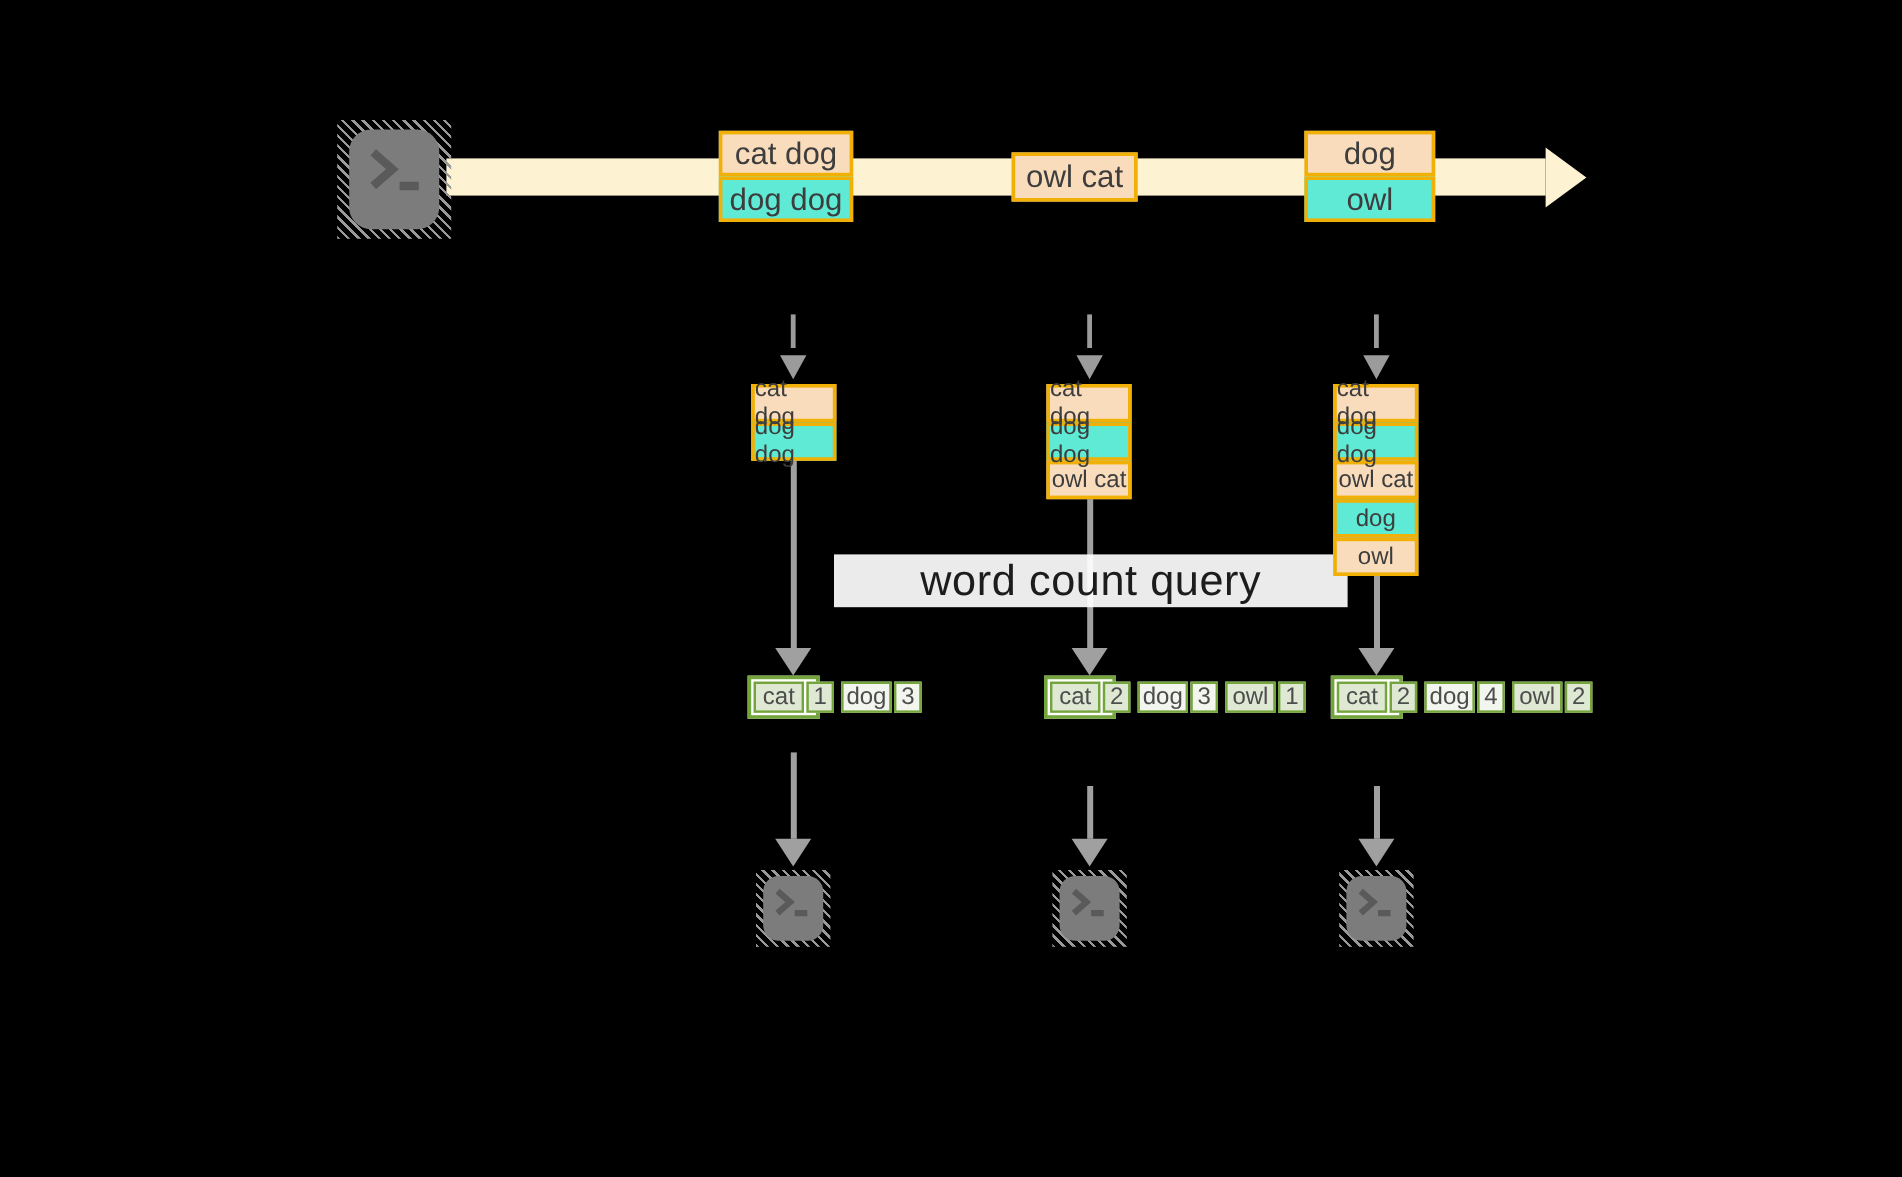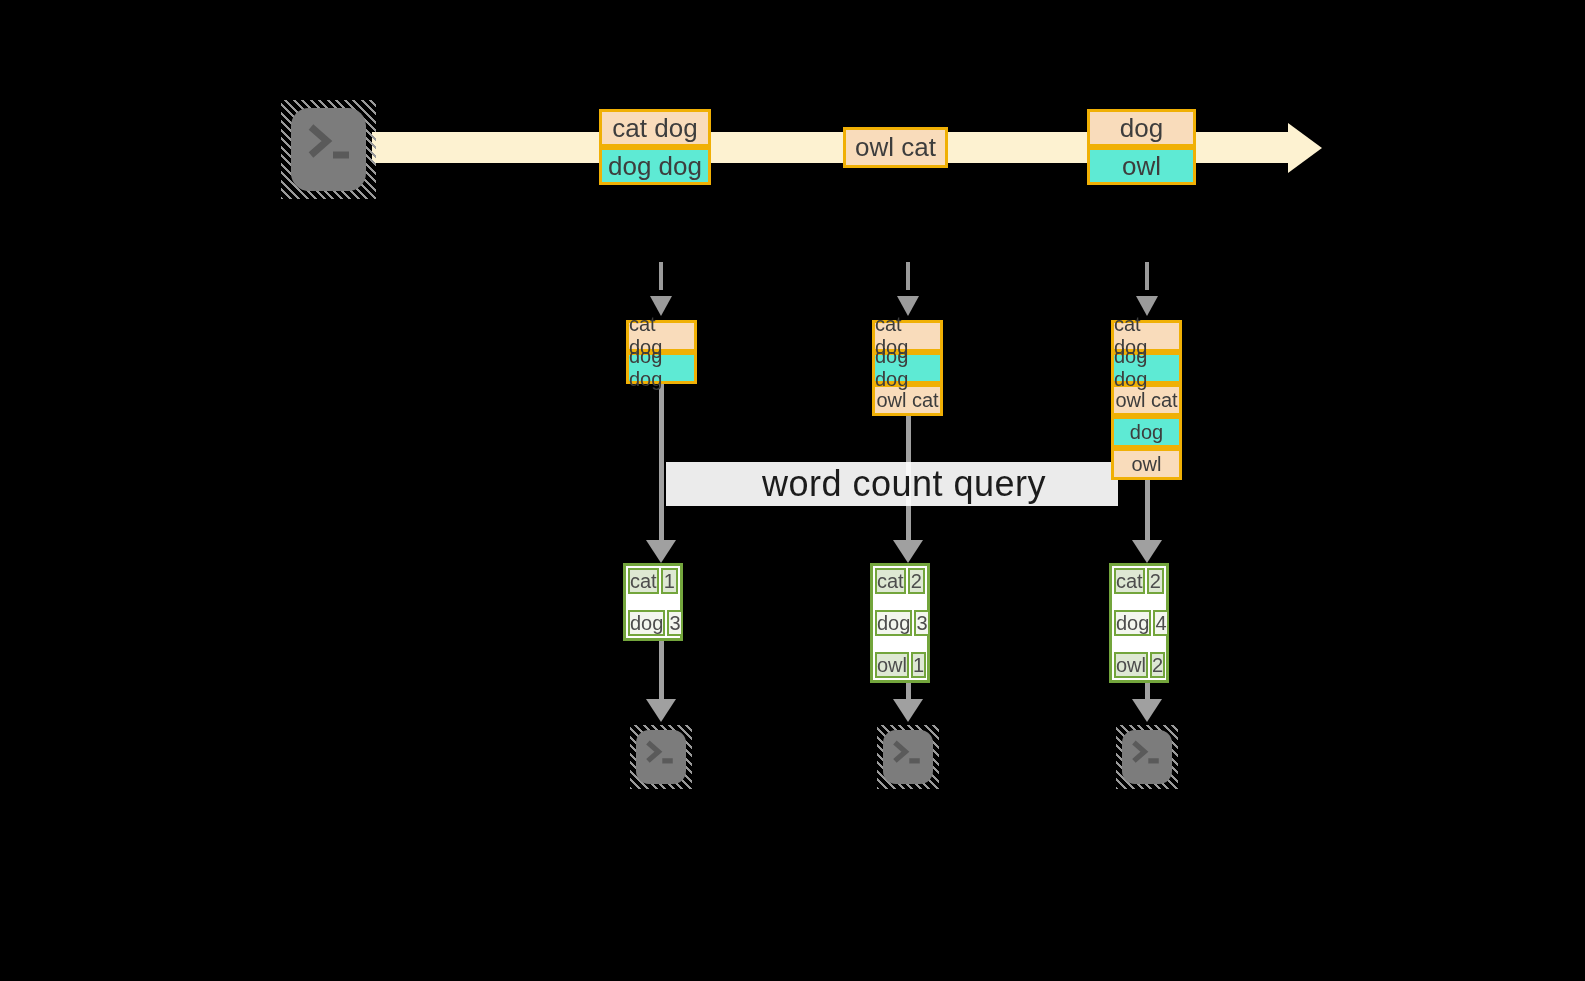--- a/index.html
+++ b/index.html
@@ -41,30 +41,30 @@
   .dash{position:absolute;width:4px;background:#9b9b9b;}
   .gline{position:absolute;width:5px;background:#a0a0a0;}
   .ahead-sm{position:absolute;width:0;height:0;
     border-left:11px solid transparent;border-right:11px solid transparent;
     border-top:20px solid #9b9b9b;}
   .ahead-lg{position:absolute;width:0;height:0;
     border-left:15px solid transparent;border-right:15px solid transparent;
     border-top:23px solid #a0a0a0;}
   
   .banner{
-    position:absolute;left:666px;top:462px;width:428px;height:44px;
+    position:absolute;left:695px;top:462px;width:428px;height:44px;
     background:rgba(255,255,255,0.92);
     display:flex;align-items:center;justify-content:center;
-    font-size:36px;font-weight:300;color:#1c1c1c;letter-spacing:0.5px;padding-left:24px;
+    font-size:36px;font-weight:300;color:#1c1c1c;letter-spacing:0.5px;
   }
   
   .ctable{
     position:absolute;box-sizing:border-box;width:60px;
     border:3px solid #73a53c;background:#ffffff;padding:2px;
-    display:flex;flex-direction:column;gap:16px;
+    display:flex;flex-direction:row;gap:6px;
   }
   .crow{display:flex;gap:2px;height:26px;}
   .ccell{
     box-sizing:border-box;border:2px solid #73a53c;
     display:flex;align-items:center;justify-content:center;
     font-size:20px;color:#4d4d4d;height:26px;
   }
   .ccell.word{width:42px;}
   .ccell.num{width:23px;}
   .crow.dark .ccell{background:#dee8d3;}

